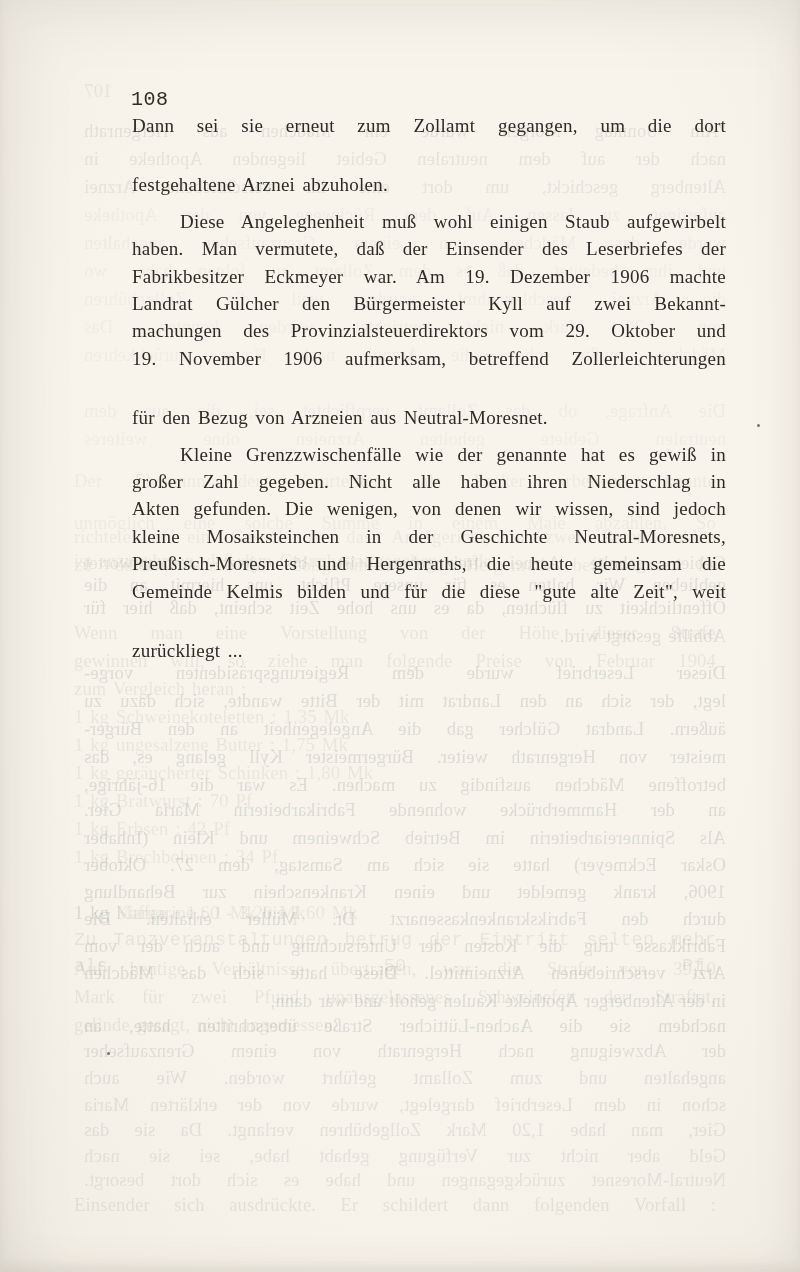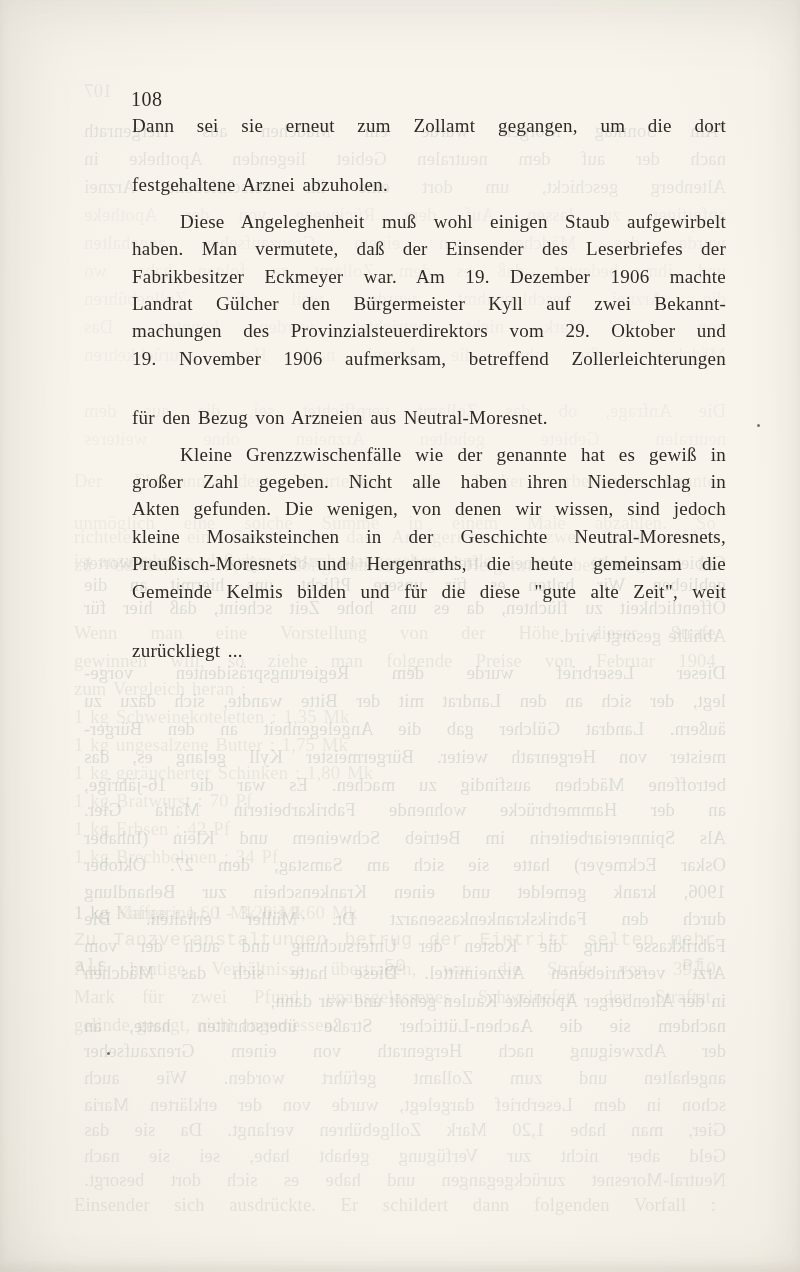--- a/index.html
+++ b/index.html
@@ -12,21 +12,21 @@
     position:relative;width:800px;height:1272px;
     background:radial-gradient(ellipse at 52% 42%, #f8f4ec 55%, #f3eee5 90%, #eee9e0 100%);
     box-shadow:
       inset 22px 18px 55px rgba(130,124,115,0.10),
       inset -12px -6px 40px rgba(130,124,115,0.07),
       inset 0 -7px 9px rgba(150,140,122,0.10);
   }
   
   .pagenum{
     position:absolute;left:131px;top:88px;
-    font-size:20px;color:#2f2b25;letter-spacing:0.5px;
+    font-size:20px;color:#2f2b25;letter-spacing:0.5px;font-family:Liberation Mono, monospace;
   }
   .body-block{
     position:absolute;left:132px;top:112px;width:594px;
     font-size:19px;line-height:27.4px;color:#2e2a24;
     letter-spacing:0.25px;word-spacing:2.5px;
   }
   .para{margin:0 0 9px 0;}
   .line{text-align:justify;text-align-last:justify;white-space:normal;}
   .line.last{text-align:right;text-align-last:left;margin-top:32px;}
   .line.indent{text-indent:48px;}

